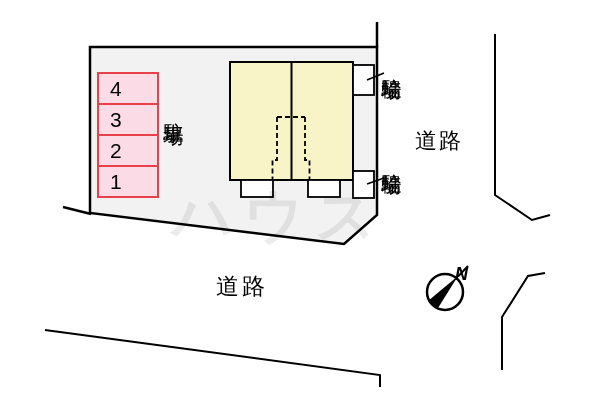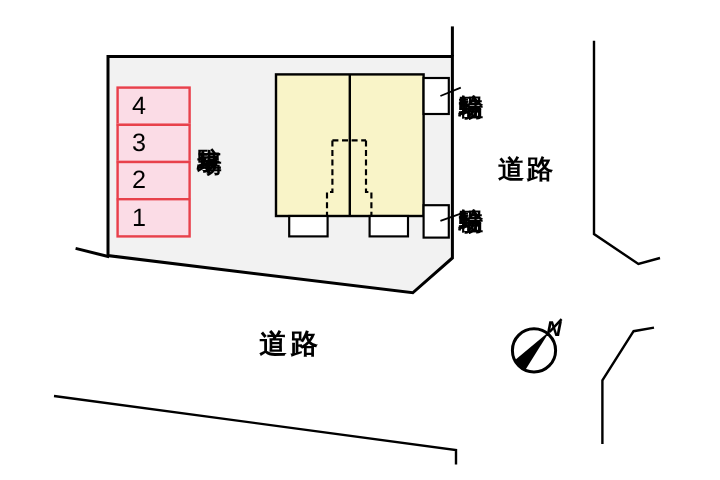--- a/index.html
+++ b/index.html
@@ -4,21 +4,21 @@
 <style>
   html,body { margin:0; padding:0; background:#fff; }
   #stage {
     position:relative; width:600px; height:400px; background:#ffffff;
     font-family:"Liberation Sans","DejaVu Sans",sans-serif;
     overflow:hidden;
   }
   #plan-svg { position:absolute; left:0; top:0; z-index:1; }
 
   .jp-label {
-    position:absolute; z-index:3; color:#000; font-weight:bold;
+    position:absolute; z-index:3; color:#000; font-weight:normal;
     line-height:1.05; white-space:nowrap;
   }
   .vertical { writing-mode:vertical-rl; text-orientation:upright; }
 
   #parking-block { position:absolute; left:97px; top:72px; width:62px; z-index:2; }
   .parking-cell {
     box-sizing:border-box; width:62px; height:33px; margin-top:-2px;
     background:#FBDCE6; border:2px solid #E8414B;
     display:flex; align-items:center;
   }
@@ -91,14 +91,15 @@
   <div id="parking-label" class="jp-label vertical">駐車場</div>
 
   <div id="bike-label-top" class="jp-label vertical">駐輪場</div>
 
   <div id="bike-label-bot" class="jp-label vertical">駐輪場</div>
 
   <div id="road-label-right" class="jp-label">道路</div>
 
   <div id="road-label-bottom" class="jp-label">道路</div>
 
+  <div id="watermark">ハウス</div>
 
 </div>
 
 </body></html>

